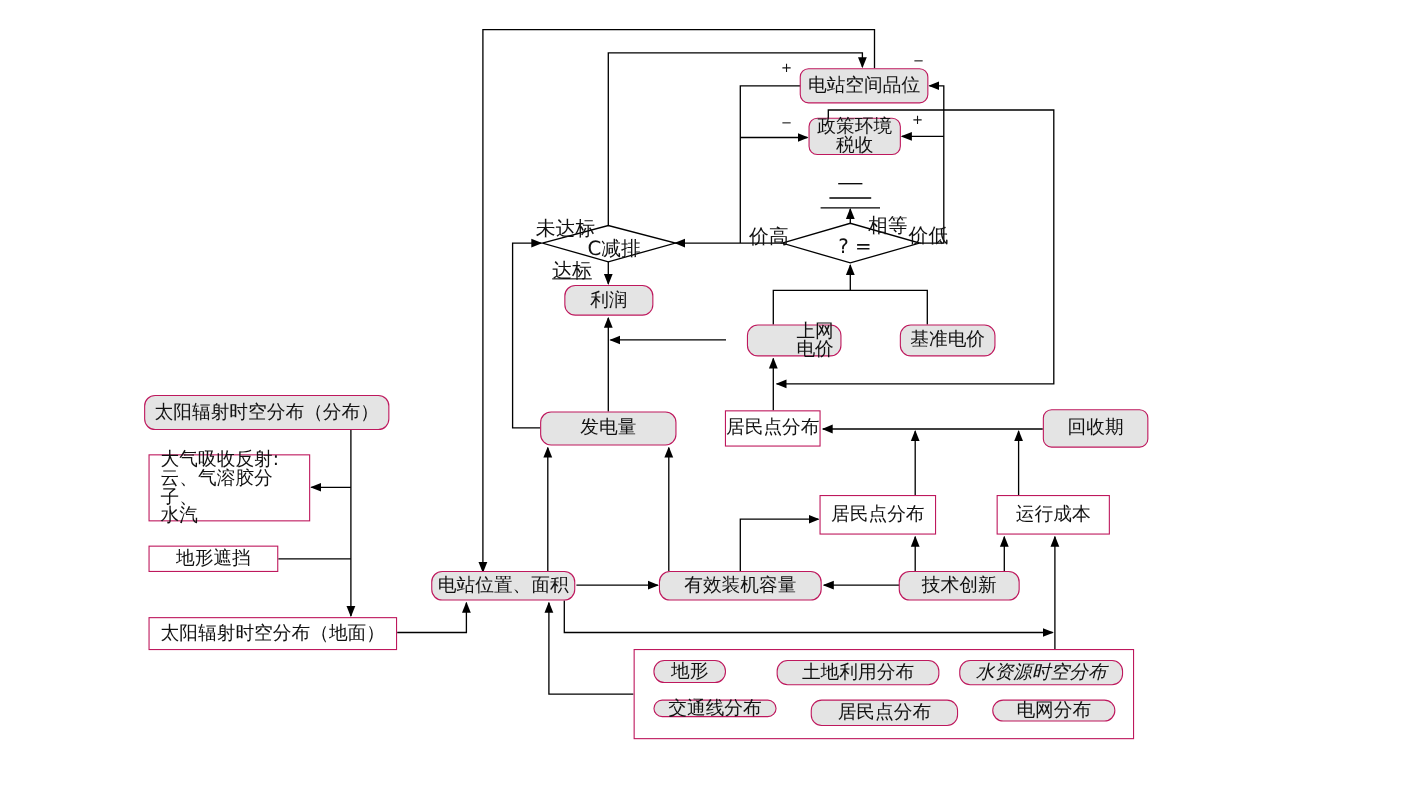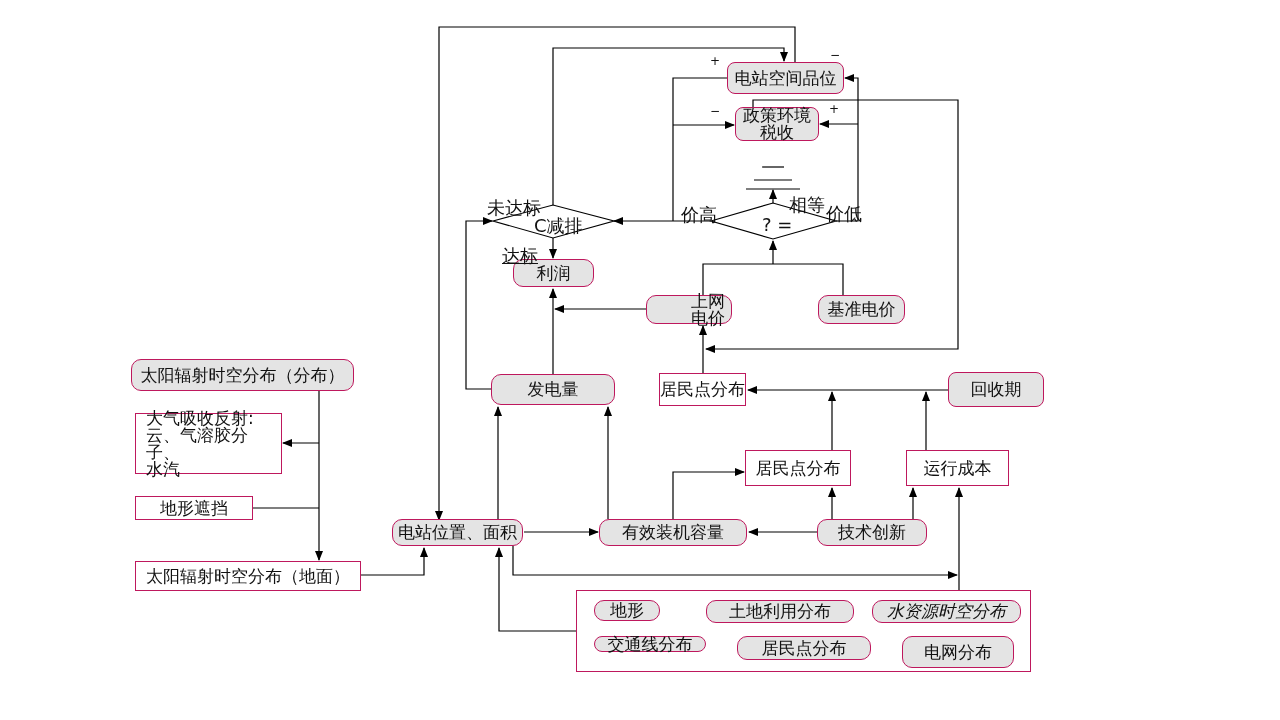--- a/index.html
+++ b/index.html
@@ -97,21 +97,21 @@
   </div>
 <div class="box grey round multi" style="left:735px;top:107px;width:84px;height:34px;"><span class="multi">政策环境
 税收</span></div>
 
 <div class="lbl" style="left:534px;top:214px;">C减排</div>
 <div class="lbl" style="left:762px;top:214px;">? =</div>
 
 <div class="box grey" style="left:513px;top:259px;width:81px;height:28px;">
     <span>利润</span>
   </div>
-<div class="box grey" style="left:646px;top:295px;width:86px;height:29px;padding-left:38px;">
+<div class="box grey" style="left:679px;top:295px;width:86px;height:29px;padding-left:38px;">
     <span>上网电价</span>
   </div>
 <div class="box grey" style="left:818px;top:295px;width:87px;height:29px;">
     <span>基准电价</span>
   </div>
 
 <div class="box grey" style="left:491px;top:374px;width:124px;height:31px;">
     <span>发电量</span>
   </div>
 <div class="box white" style="left:659px;top:373px;width:87px;height:33px;">
@@ -162,25 +162,25 @@
   </div>
 <div class="box grey" style="left:872px;top:600px;width:149px;height:23px;font-style:italic;">
     <span>水资源时空分布</span>
   </div>
 <div class="box grey" style="left:594px;top:636px;width:112px;height:16px;">
     <span>交通线分布</span>
   </div>
 <div class="box grey" style="left:737px;top:636px;width:134px;height:24px;">
     <span>居民点分布</span>
   </div>
-<div class="box grey" style="left:902px;top:636px;width:112px;height:32px;">
+<div class="box grey" style="left:902px;top:636px;width:112px;height:20px;">
     <span>电网分布</span>
   </div>
 
 <div class="lbl" style="left:487px;top:196px;">未达标</div>
-<div class="lbl" style="left:502px;top:244px;text-decoration:underline;">达标</div>
+<div class="lbl" style="left:502px;top:234px;text-decoration:underline;">达标</div>
 <div class="lbl" style="left:681px;top:203px;">价高</div>
 <div class="lbl" style="left:826px;top:202px;">价低</div>
 <div class="lbl" style="left:789px;top:193px;">相等</div>
 <div class="sign" style="left:710px;top:54px;">+</div>
 <div class="sign" style="left:830px;top:48px;">−</div>
 <div class="sign" style="left:710px;top:104px;">−</div>
 <div class="sign" style="left:829px;top:102px;">+</div>
 
 </body></html>

